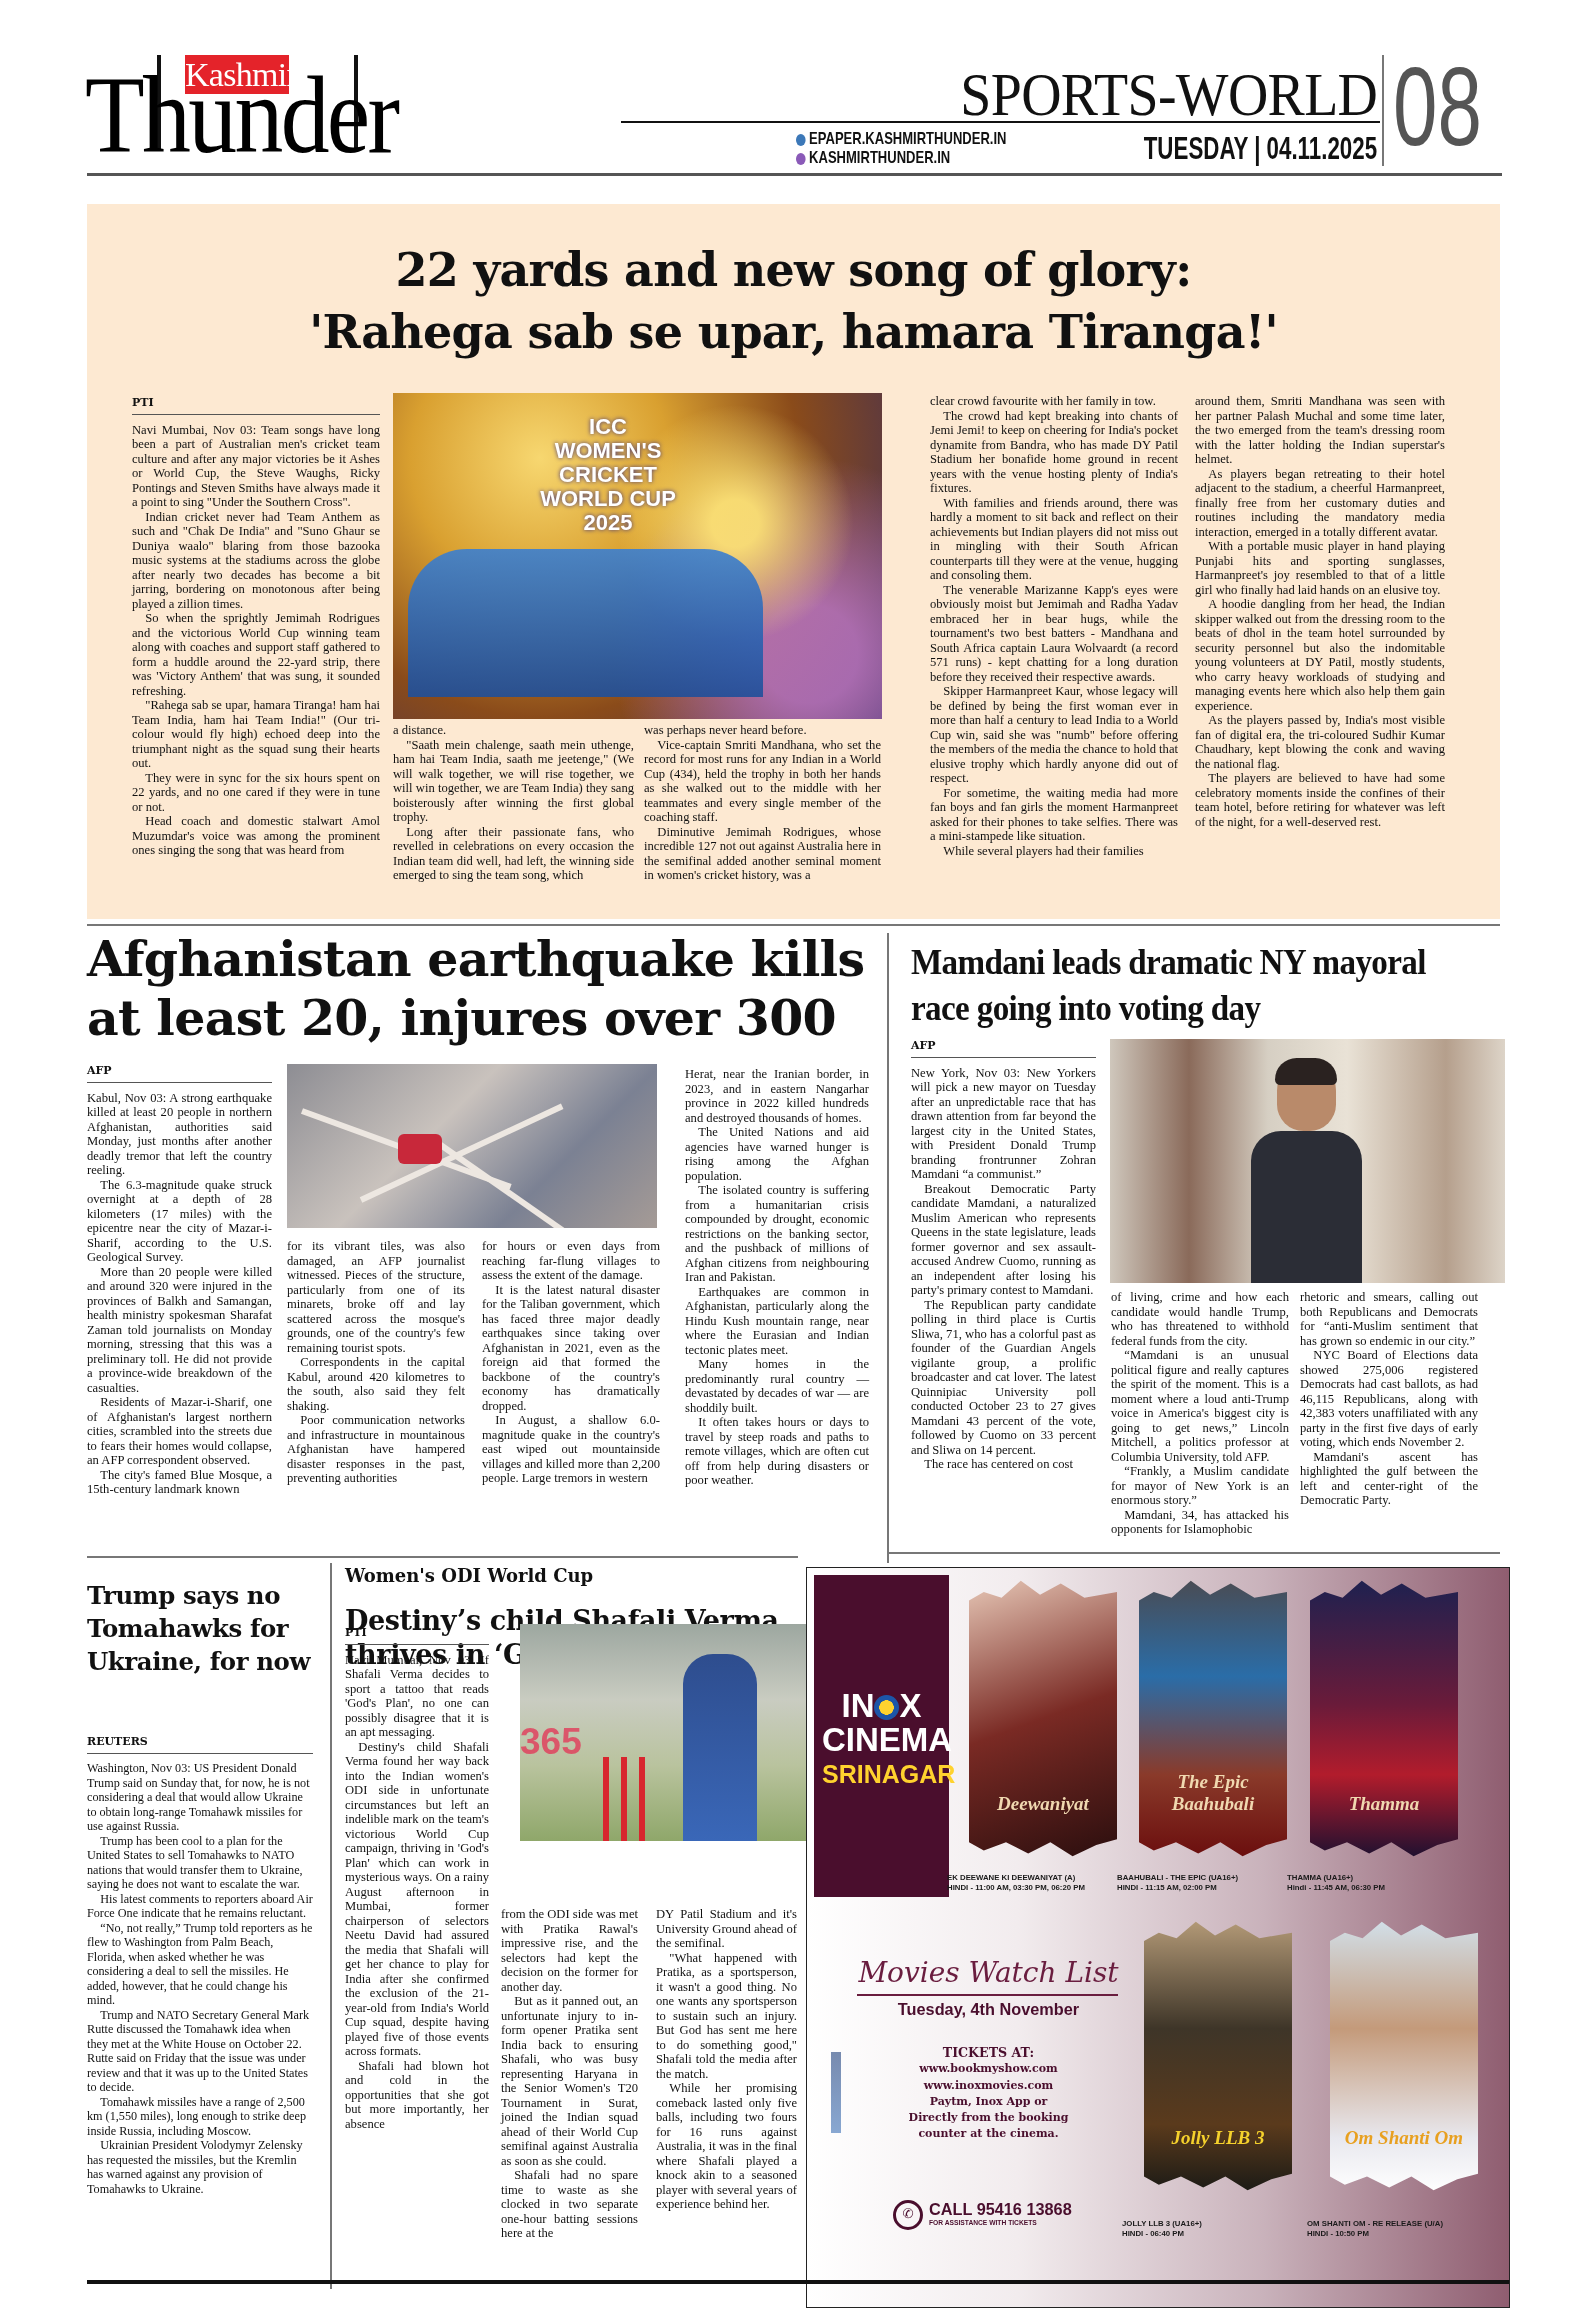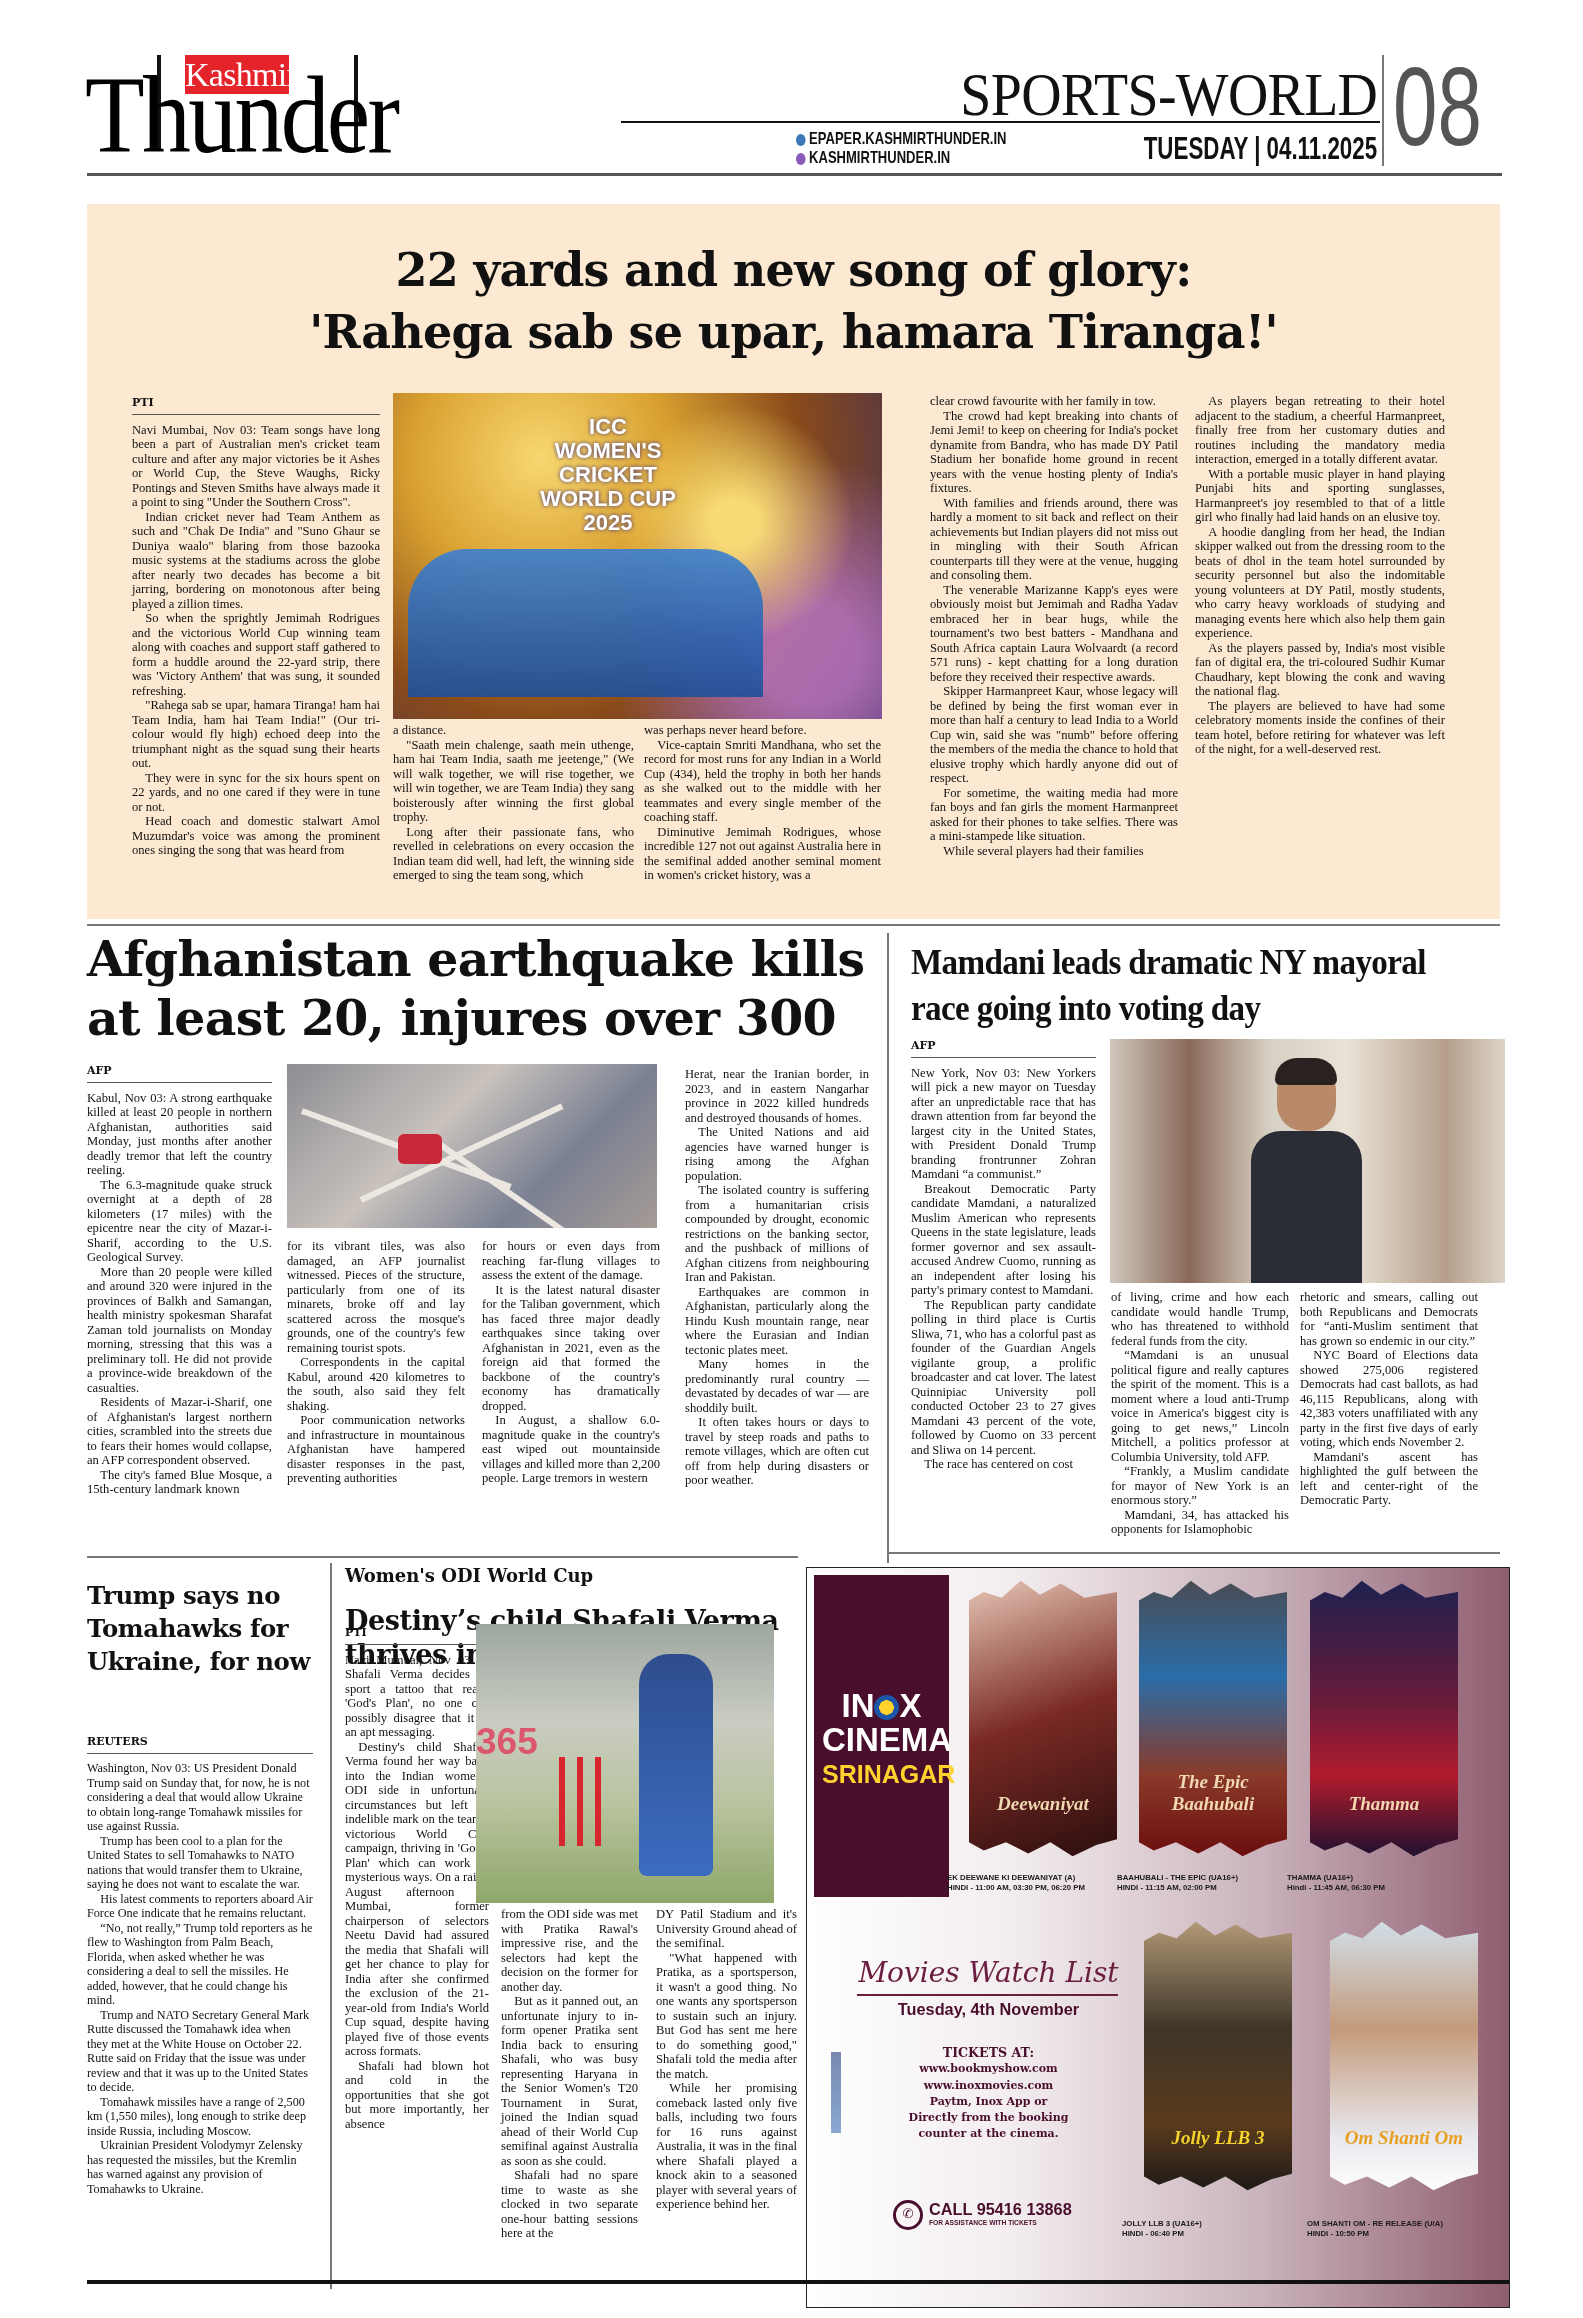--- a/index.html
+++ b/index.html
@@ -54,21 +54,21 @@
   .mam-photo .head { position:absolute; left:26px; top:0; width:59px; height:70px; border-radius:30px 30px 27px 27px; background:#b98a6a; }
   .mam-photo .hair { position:absolute; left:24.4px; top:-3px; width:62px; height:27px; border-radius:30px 30px 7.4px 7.4px; background:#2a2220; }
   .mam-photo .suit { position:absolute; left:0; top:70px; width:111px; height:156px; border-radius:30px 30px 0 0; background:#2b2d36; }
 
   
   .h-trump { position:absolute; left:87px; top:1579px; width:237px; font-family:"DejaVu Serif", serif; font-weight:bold; font-size:24.4px; line-height:33px; letter-spacing:-0.4px; }
 
   
   .kicker { position:absolute; left:345px; top:1565px; font-family:"DejaVu Serif", serif; font-weight:bold; font-size:18px; line-height:21px; }
   .h-shaf { position:absolute; left:345px; top:1587px; width:459px; font-family:"DejaVu Serif", serif; font-weight:bold; font-size:27px; line-height:34px; letter-spacing:-0.4px;margin-top:17px; }
-  .shaf-photo { position:absolute; left:476px; top:1624px; width:298px; height:279px; overflow:hidden;
+  .shaf-photo { position:absolute; left:520px; top:1624px; width:298px; height:217px; overflow:hidden;
     background: linear-gradient(180deg,#9da7a0 0%,#c9ccc1 35%,#b9c39e 65%,#8fa76a 100%); padding-left: 40px; }
   .shaf-photo .stumps { position:absolute; left:83px; top:133px; width:44px; height:89px;
     background: repeating-linear-gradient(90deg,#d8262e 0 6px, transparent 6px 18px); }
   .shaf-photo .adboard { position:absolute; left:0; top:96px; width:119px; height:44px; color:#e23b5a; font-family:"Liberation Sans", sans-serif; font-weight:bold; font-size:37px; line-height:44px; opacity:.8; }
   .shaf-photo .player { position:absolute; left:163px; top:30px; width:74px; height:222px; border-radius:30px 30px 7.4px 7.4px; background:linear-gradient(180deg,#2e4d8e,#3c6cc0); }
 
   
   .ad { position:absolute; left:806px; top:1567px; width:704px; height:741px; border:1.5px solid #222;
     background: linear-gradient(90deg,#ffffff 0%, #f2ecee 30%, #c9b2bb 65%, #8f5d70 100%); overflow:hidden; }
   .ad-brand { position:absolute; left:7.4px; top:7.4px; width:135px; height:322px; background:#4a0e2d; }
@@ -140,20 +140,21 @@
 <div class="col" id="lead-c4" style="left:930px; top:394px; width:248px;">
     <p class="first">clear crowd favourite with her family in tow.</p>
     <p>The crowd had kept breaking into chants of  Jemi Jemi!  to keep on cheering for India's pocket dynamite from Bandra, who has made DY Patil Stadium her bonafide home ground in recent years with the venue hosting plenty of India's fixtures.</p>
     <p>With families and friends around, there was hardly a moment to sit back and reflect on their achievements but Indian players did not miss out in mingling with their South African counterparts till they were at the venue, hugging and consoling them.</p>
     <p>The venerable Marizanne Kapp's eyes were obviously moist but Jemimah and Radha Yadav embraced her in bear hugs, while the tournament's two best batters - Mandhana and South Africa captain Laura Wolvaardt (a record 571 runs) - kept chatting for a long duration before they received their respective awards.</p>
     <p>Skipper Harmanpreet Kaur, whose legacy will be defined by being the first woman ever in more than half a century to lead India to a World Cup win, said she was "numb" before offering the members of the media the chance to hold that elusive trophy which hardly anyone did out of respect.</p>
     <p>For sometime, the waiting media had more fan boys and fan girls the moment Harmanpreet asked for their phones to take selfies. There was a mini-stampede like situation.</p>
     <p>While several players had their families</p>
   </div>
 <div class="col" id="lead-c5" style="left:1195px; top:394px; width:250px;">
+    <p class="first">around them, Smriti Mandhana was seen with her partner Palash Muchal and some time later, the two emerged from the team's dressing room with the latter holding the Indian superstar's helmet.</p>
     <p>As players began retreating to their hotel adjacent to the stadium, a cheerful Harmanpreet, finally free from her customary duties and routines including the mandatory media interaction, emerged in a totally different avatar.</p>
     <p>With a portable music player in hand playing Punjabi hits and sporting sunglasses, Harmanpreet's joy resembled to that of a little girl who finally had laid hands on an elusive toy.</p>
     <p>A hoodie dangling from her head, the Indian skipper walked out from the dressing room to the beats of dhol in the team hotel surrounded by security personnel but also the indomitable young volunteers at DY Patil, mostly students, who carry heavy workloads of studying and managing events here which also help them gain experience.</p>
     <p>As the players passed by, India's most visible fan of digital era, the tri-coloured Sudhir Kumar Chaudhary, kept blowing the conk and waving the national flag.</p>
     <p>The players are believed to have had some celebratory moments inside the confines of their team hotel, before retiring for whatever was left of the night, for a well-deserved rest.</p>
   </div>
 
 <div class="hr" style="left:87px; top:924px; width:1413px;"></div>
 
 <div class="h-afg">

